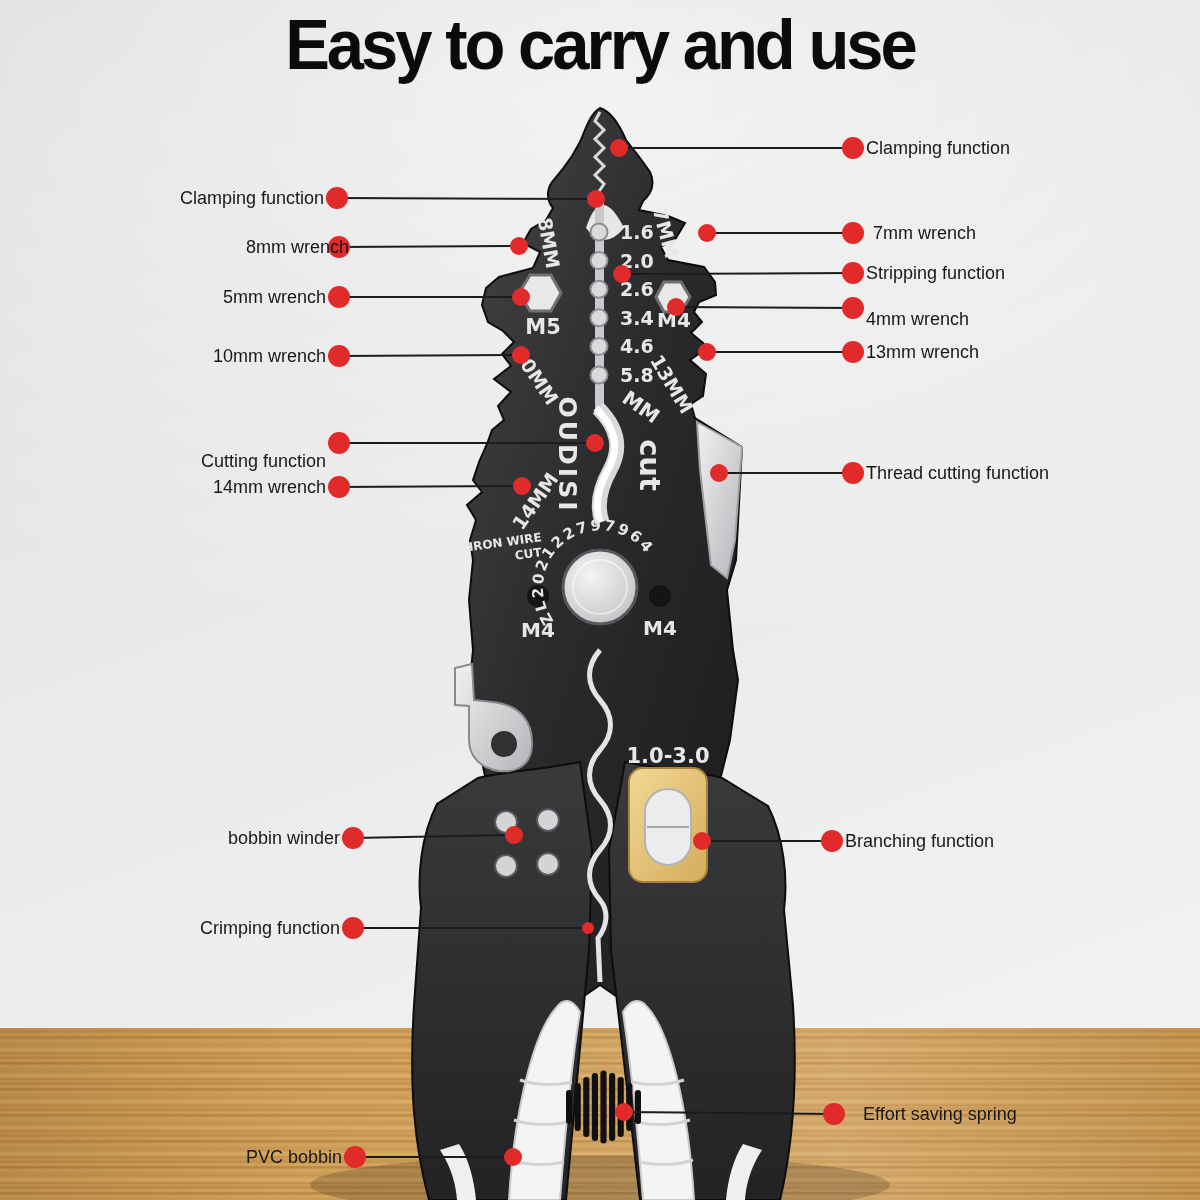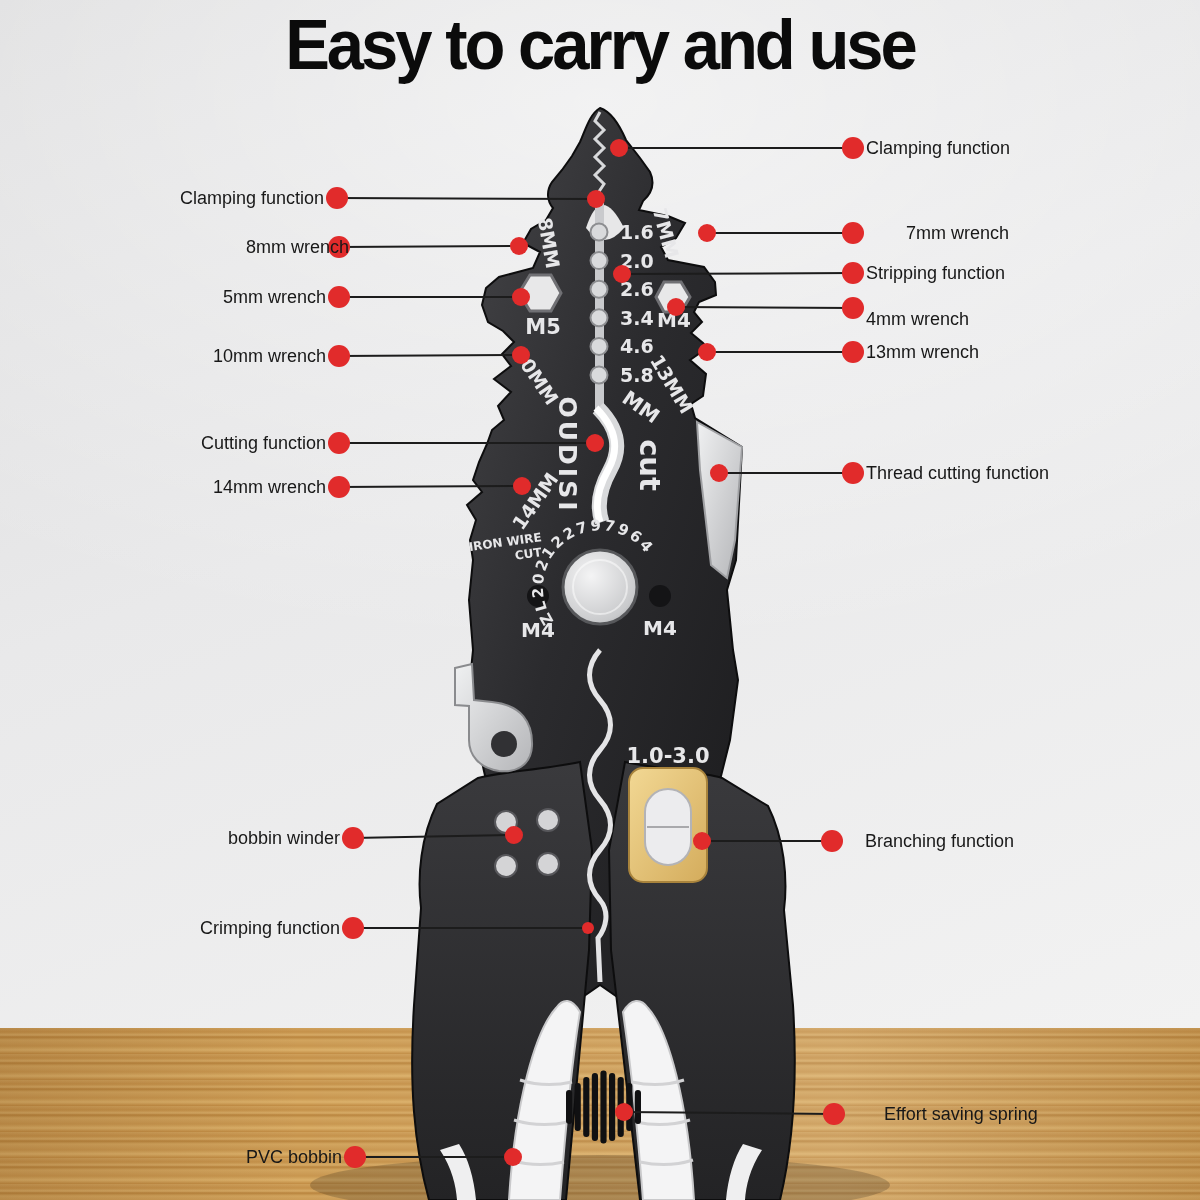--- a/index.html
+++ b/index.html
@@ -252,27 +252,27 @@
       <line x1="834" y1="1114" x2="624" y2="1112" stroke="#1c1c1c" stroke-width="2"></line>
       <circle cx="624" cy="1112" r="9" fill="#e12b2b"></circle>
       <circle cx="834" cy="1114" r="11" fill="#e12b2b"></circle>
     </svg>
 
   <div id="labels">
       <div class="callout-label" style="top: 183px; right: 876px;">Clamping function</div>
       <div class="callout-label" style="top: 232px; right: 851px;">8mm wrench</div>
       <div class="callout-label" style="top: 282px; right: 874px;">5mm wrench</div>
       <div class="callout-label" style="top: 341px; right: 874px;">10mm wrench</div>
-      <div class="callout-label" style="top: 428px; right: 874px;">Cutting function</div>
+      <div class="callout-label" style="top: 446px; right: 874px;">Cutting function</div>
       <div class="callout-label" style="top: 472px; right: 874px;">14mm wrench</div>
       <div class="callout-label" style="top: 823px; right: 860px;">bobbin winder</div>
       <div class="callout-label" style="top: 913px; right: 860px;">Crimping function</div>
       <div class="callout-label" style="top: 1142px; right: 858px;">PVC bobbin</div>
       <div class="callout-label" style="top: 133px; left: 866px;">Clamping function</div>
-      <div class="callout-label" style="top: 218px; left: 906px;">7mm wrench</div>
+      <div class="callout-label" style="top: 218px; left: 873px;">7mm wrench</div>
       <div class="callout-label" style="top: 258px; left: 866px;">Stripping function</div>
       <div class="callout-label" style="top: 304px; left: 866px;">4mm wrench</div>
       <div class="callout-label" style="top: 337px; left: 866px;">13mm wrench</div>
       <div class="callout-label" style="top: 458px; left: 866px;">Thread cutting function</div>
-      <div class="callout-label" style="top: 826px; left: 865px; text-align: center;">Branching function</div>
-      <div class="callout-label" style="top: 1099px; left: 884px;">Effort saving spring</div>
+      <div class="callout-label" style="top: 826px; left: 845px; text-align: center;">Branching function</div>
+      <div class="callout-label" style="top: 1099px; left: 863px;">Effort saving spring</div>
     </div>
 </div>
 
 </body></html>

